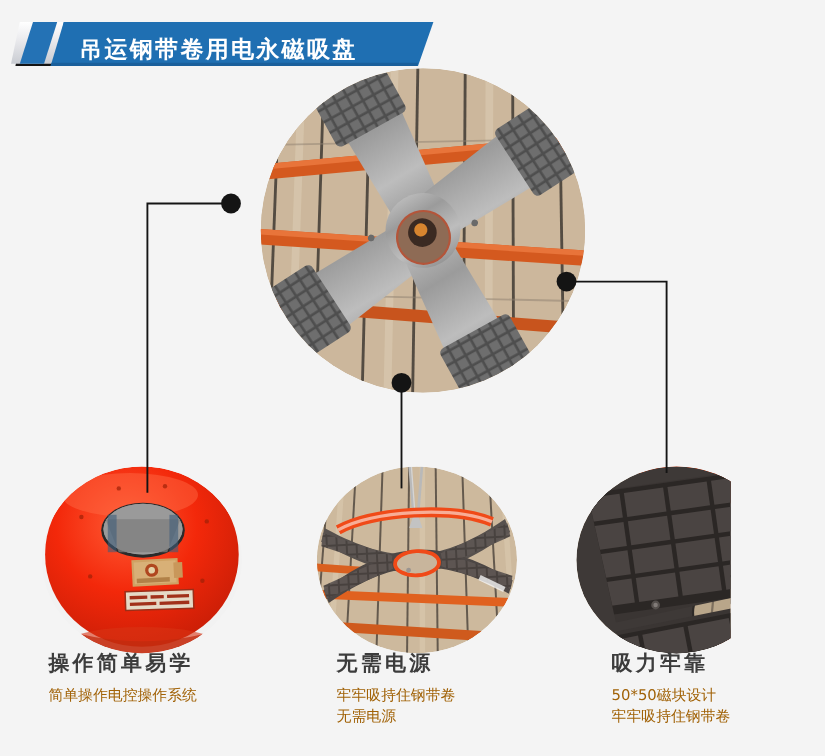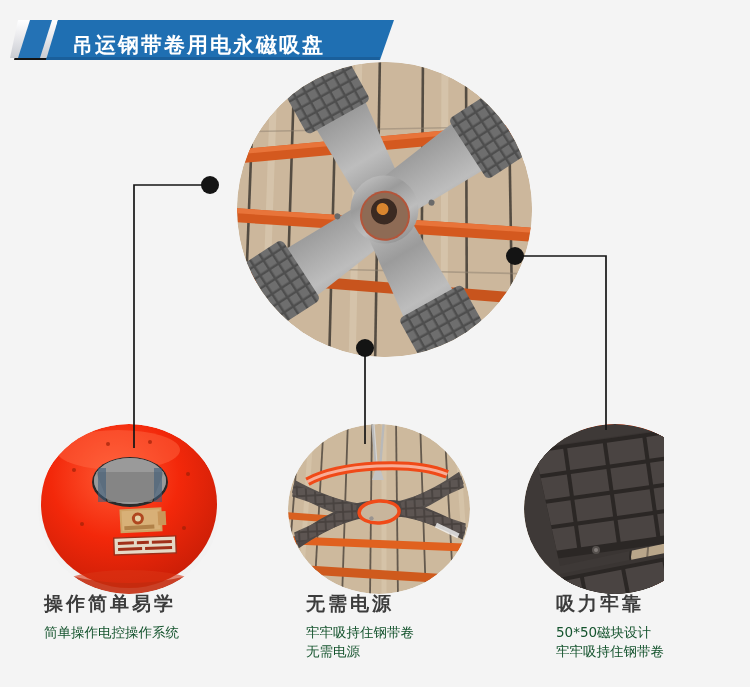--- a/index.html
+++ b/index.html
@@ -100,21 +100,21 @@
     font-size: 19px;
     font-weight: bold;
     color: #3c3c3c;
     letter-spacing: 3px;
     line-height: 1.2;
     margin: 0 0 8px 0;
     white-space: nowrap;
   }
   .cap-sub {
     font-size: 13.5px;
-    color: #14532d;
+    color: #a16207;
     line-height: 1.45;
     margin: 0;
     white-space: nowrap;
   }
   .cap-sub span { display: block; }
 </style>
 </head>
 <body>
 
 <div class="page">

